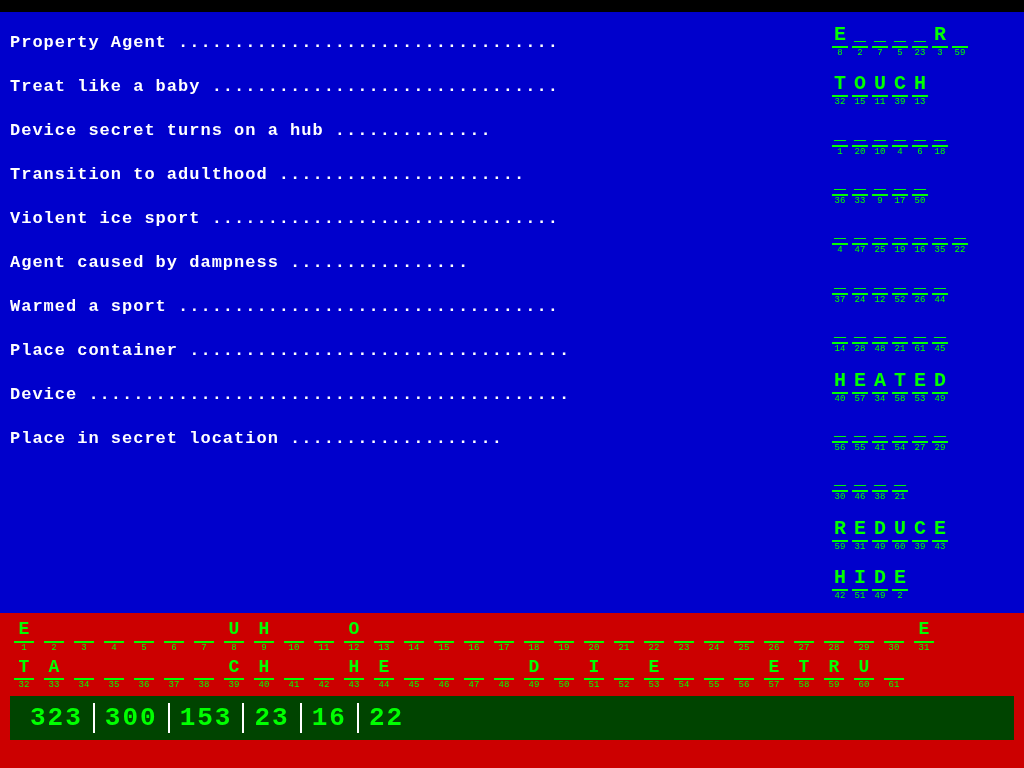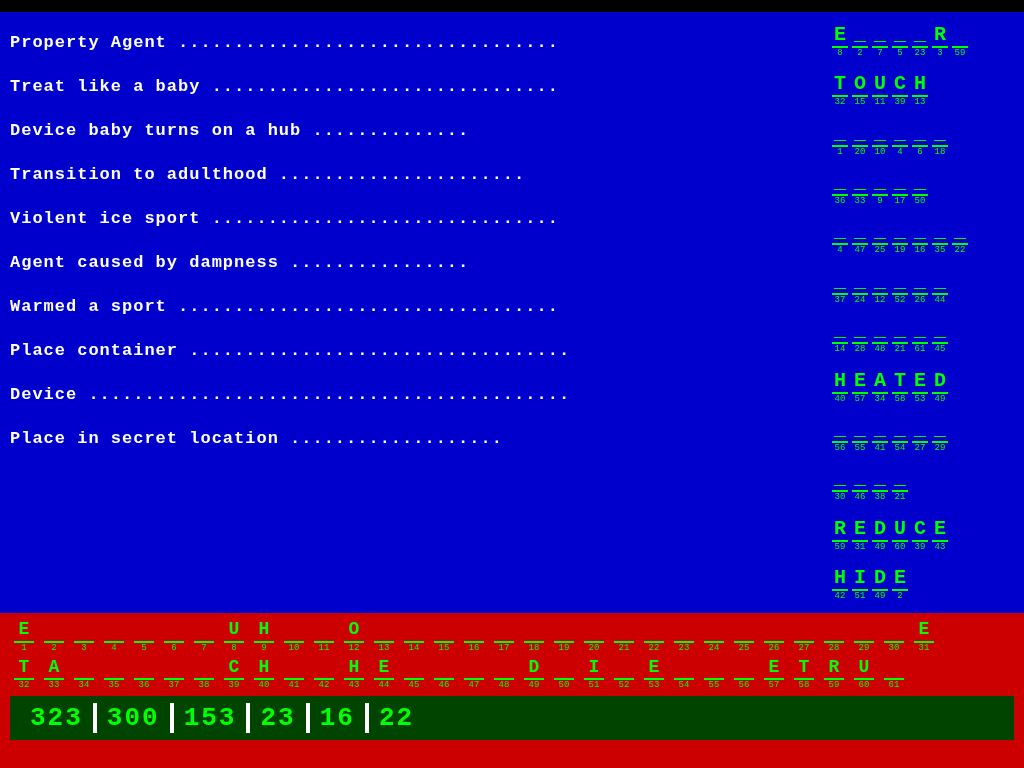--- a/index.html
+++ b/index.html
@@ -131,21 +131,21 @@
       padding: 0 10px;
       gap: 0;
       margin-top: 2px;
     }
     .score-item {
       color: #00ff00;
       font-size: 26px;
       font-weight: bold;
       letter-spacing: 2px;
       padding: 0 10px;
-      border-right: 4px solid #ffffff;
+      border-right: 2px solid #ffffff;
     }
     .score-item:last-child {
       border-right: none;
     }
   </style>
 </head>
 <body>
 
 <div id="title-bar">
   <span></span>
@@ -154,21 +154,21 @@
 <div id="main-area">
   <div id="clues">
 
   <div class="clue-row">
         <span class="clue-text">Property Agent ..................................</span>
       </div>
       <div class="clue-row">
         <span class="clue-text">Treat like a baby ...............................</span>
       </div>
       <div class="clue-row">
-        <span class="clue-text">Device baby turns on a hub ..............</span>
+        <span class="clue-text">Device secret turns on a hub ..............</span>
       </div>
       <div class="clue-row">
         <span class="clue-text">Transition to adulthood ......................</span>
       </div>
       <div class="clue-row">
         <span class="clue-text">Violent ice sport ...............................</span>
       </div>
       <div class="clue-row">
         <span class="clue-text">Agent caused by dampness ................</span>
       </div>

